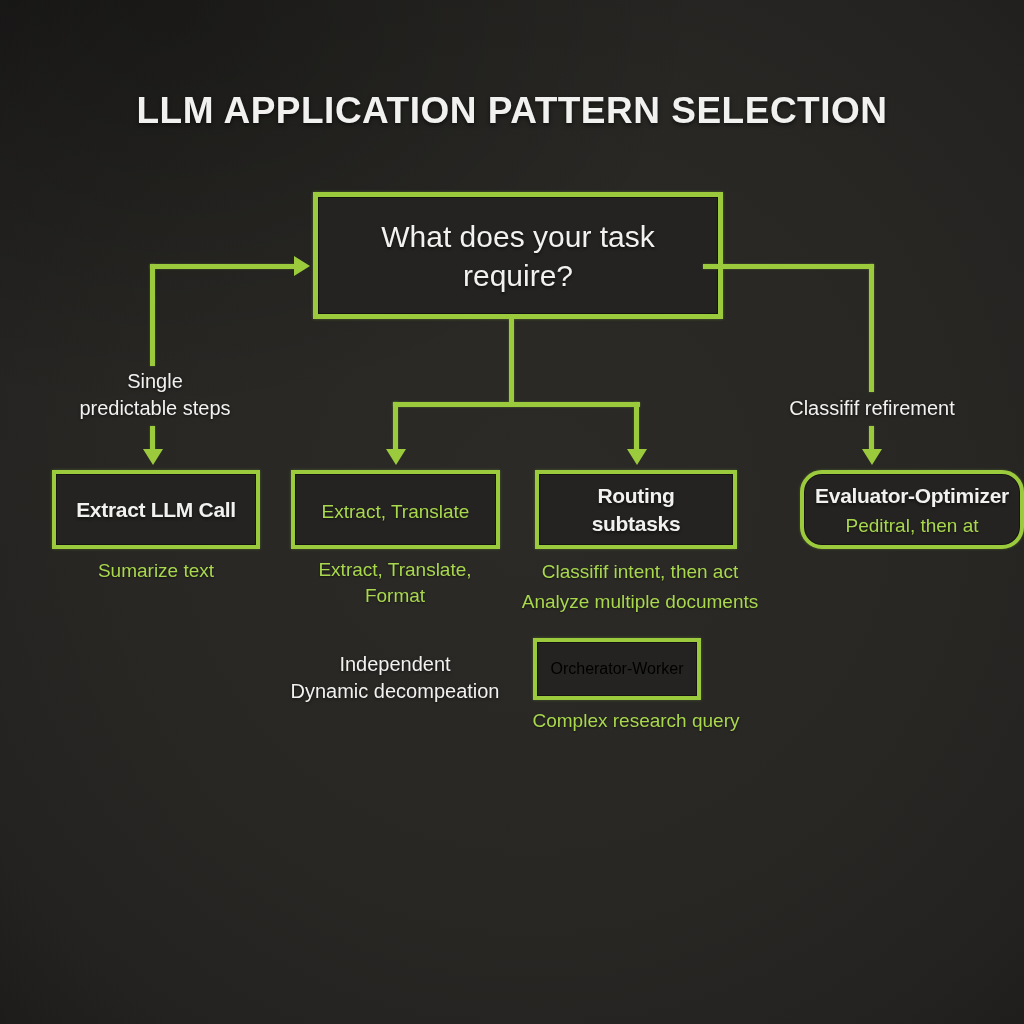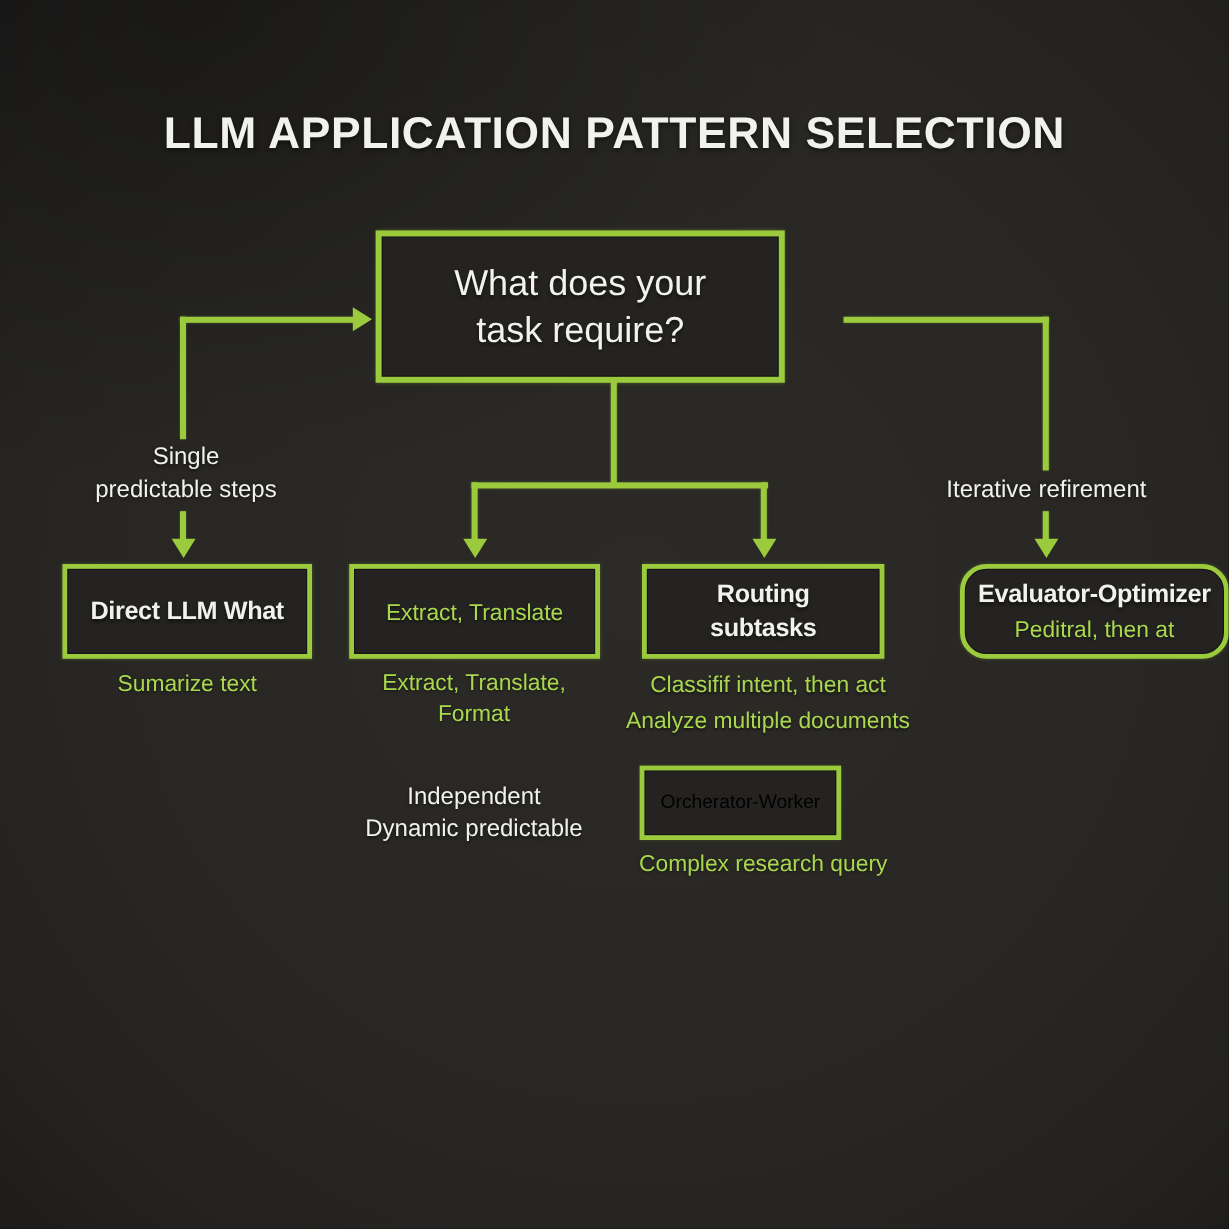--- a/index.html
+++ b/index.html
@@ -23,21 +23,21 @@
   }
   .title{
     position:absolute;left:0;top:90px;width:100%;
     text-align:center;
     color:var(--white);
     font-size:37px;font-weight:700;letter-spacing:0.5px;
     text-shadow:0 2px 4px rgba(0,0,0,0.55);
   }
   
   .decision{
-    position:absolute;left:313px;top:192px;width:341px;height:127px;
+    position:absolute;left:313px;top:192px;width:410px;height:127px;
     border:5px solid var(--green);
     background:var(--fill);
     display:flex;align-items:center;justify-content:center;
     box-shadow:0 0 3px rgba(155,203,60,0.35), inset 0 0 0 1px rgba(0,0,0,0.45);
   }
   .decision .q{
     color:var(--white);font-size:30px;line-height:39px;font-weight:400;
     text-align:center;padding:0 30px;
     text-shadow:0 2px 3px rgba(0,0,0,0.5);
   }
@@ -98,55 +98,55 @@
 
   <div class="line" style="left:150px;top:264px;width:5px;height:102px;"></div>
   <div class="line" style="left:150px;top:264px;width:146px;height:5px;"></div>
   <div class="arrow-right" style="left:294px;top:256px;"></div>
 
   <div class="line" style="left:703px;top:264px;width:171px;height:5px;"></div>
   <div class="line" style="left:869px;top:264px;width:5px;height:128px;"></div>
 
   <div class="side-label preline" style="left:35px;top:368px;width:240px;">Single
 predictable steps</div>
-  <div class="side-label" style="left:752px;top:395px;width:240px;">Iterative refirement</div>
+  <div class="side-label" style="left:752px;top:395px;width:240px;">Classifif refirement</div>
 
   <div class="line" style="left:150px;top:426px;width:5px;height:26px;"></div>
   <div class="arrow-down" style="left:143px;top:449px;"></div>
   <div class="line" style="left:869px;top:426px;width:5px;height:26px;"></div>
   <div class="arrow-down" style="left:862px;top:449px;"></div>
 
   <div class="line" style="left:509px;top:316px;width:5px;height:90px;"></div>
   <div class="line" style="left:393px;top:402px;width:247px;height:5px;"></div>
   <div class="line" style="left:393px;top:402px;width:5px;height:50px;"></div>
   <div class="arrow-down" style="left:386px;top:449px;"></div>
   <div class="line" style="left:634px;top:402px;width:5px;height:50px;"></div>
   <div class="arrow-down" style="left:627px;top:449px;"></div>
 
   <div class="node" style="left:52px;width:208px;">
-    <div class="node-title">Direct LLM What</div>
+    <div class="node-title">Extract LLM Call</div>
   </div>
   <div class="node" style="left:291px;width:209px;">
     <div class="node-subtitle">Extract, Translate</div>
   </div>
   <div class="node" style="left:535px;width:202px;">
     <div class="node-title two-line">Routing
 subtasks</div>
   </div>
   <div class="node" style="left:800px;width:224px;border-radius:22px;">
     <div class="node-title">Evaluator-Optimizer</div>
     <div class="node-subtitle">Peditral, then at</div>
   </div>
 
   <div class="caption" style="left:26px;top:558px;width:260px;">Sumarize text</div>
   <div class="caption preline" style="left:265px;top:557px;width:260px;">Extract, Translate,
 Format</div>
   <div class="caption" style="left:490px;top:559px;width:300px;">Classifif intent, then act</div>
   <div class="caption" style="left:490px;top:589px;width:300px;">Analyze multiple documents</div>
 
   <div class="side-label preline" style="left:275px;top:651px;width:240px;">Independent
-Dynamic predictable</div>
+Dynamic decompeation</div>
   <div class="orch-box">
     <div class="node-title">Orcherator-Worker</div>
   </div>
   <div class="caption" style="left:486px;top:708px;width:300px;">Complex research query</div>
 
 </div>
 
 </body></html>

